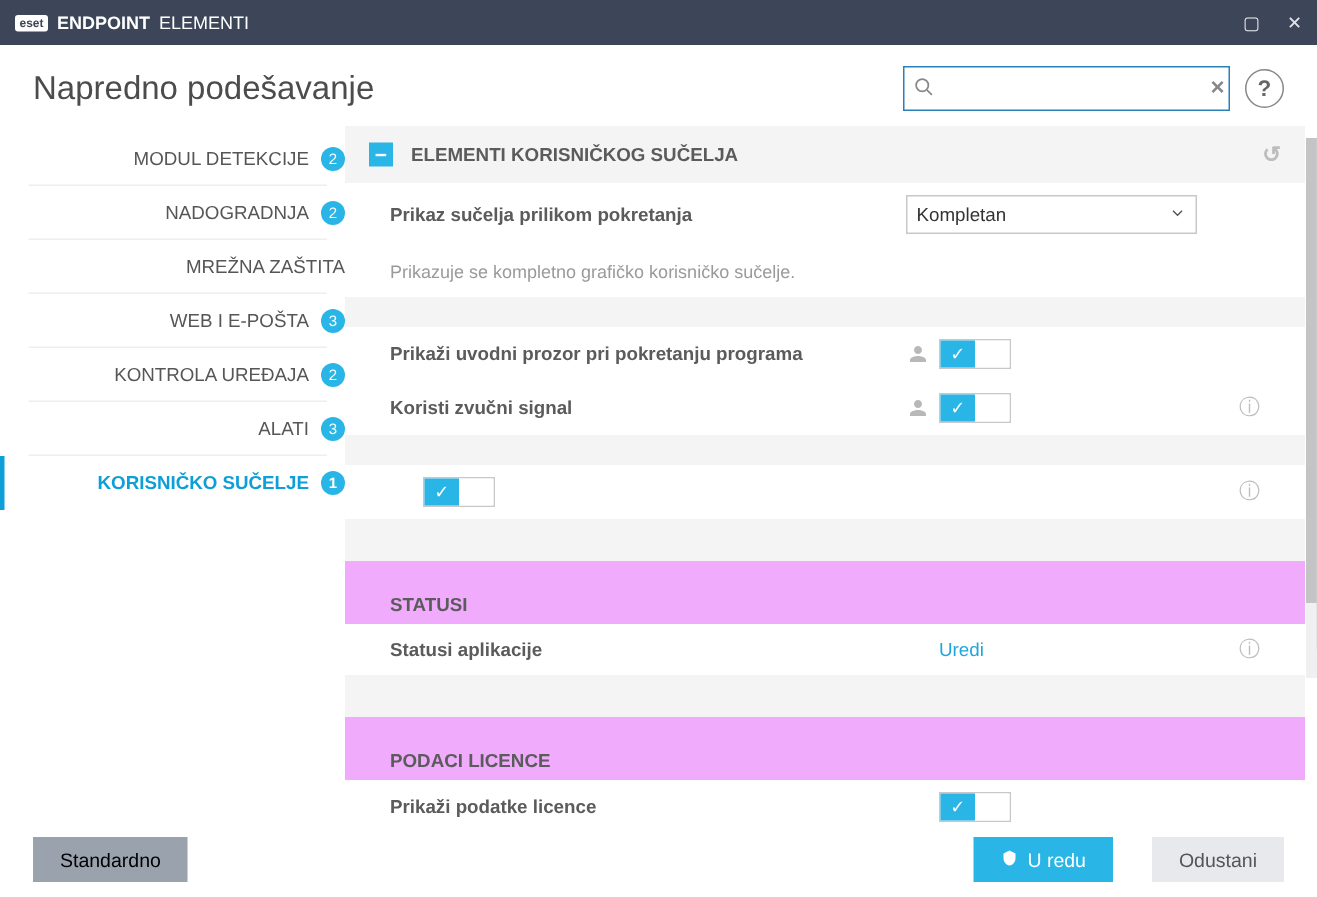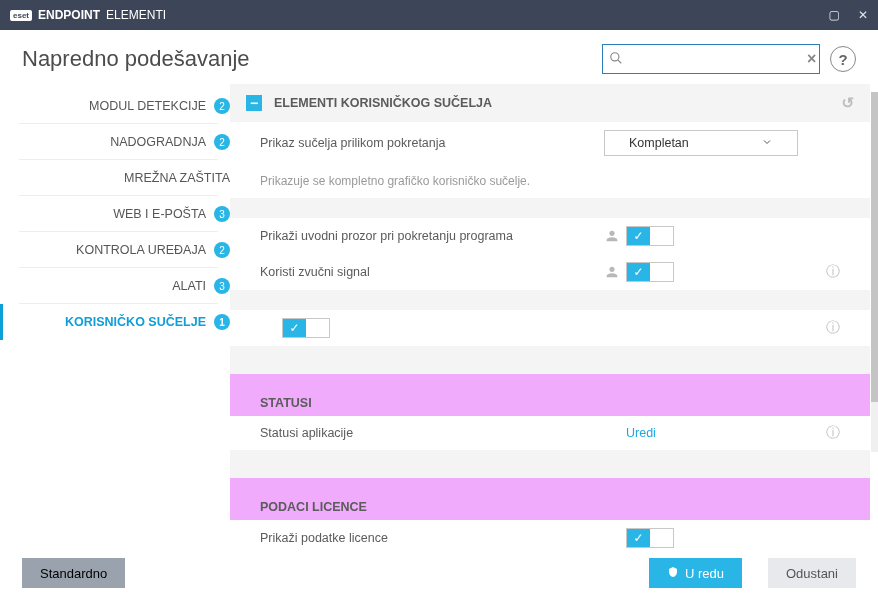--- a/index.html
+++ b/index.html
@@ -30,27 +30,27 @@
     .side-item .sep { position: absolute; bottom: 0; left: 16px; right: 12px; height: 1px; background: #eee; }
     .badge { background: #29b6e6; color: #fff; width: 16px; height: 16px; border-radius: 50%; font-size: 10px; display: inline-flex; align-items: center; justify-content: center; margin-left: 8px; }
 
     .main { flex: 1; background: #fff; position: relative; overflow-y: auto; padding-right: 8px; }
     .section-header { background: #f4f4f4; display: flex; align-items: center; padding: 10px 16px; font-size: 12.5px; font-weight: 700; color: #5b5b5b; }
     .section-header.sub { background: #f0abfc; padding-top: 22px; padding-bottom: 6px; padding-left: 30px; }
     .collapse-btn { width: 16px; height: 16px; background: #29b6e6; color: #fff; display: flex; align-items: center; justify-content: center; font-size: 14px; margin-right: 12px; cursor: pointer; font-weight: bold; }
     .reset-icon { margin-left: auto; color: #bdbdbd; font-size: 15px; }
 
     .row { display: flex; align-items: center; padding: 8px 30px; font-size: 12.5px; color: #5b5b5b; min-height: 34px; }
-    .row .label { flex: 0 0 344px; }
+    .row .label { flex: 0 0 344px; font-weight: bold; }
     .row .helper { color: #9a9a9a; font-size: 12px; }
     .row .control-col { flex: 0 0 200px; display: flex; align-items: center; }
     .row .info-col { margin-left: auto; }
     .spacer-row { height: 20px; background: #f4f4f4; }
 
-    .dropdown { width: 194px; height: 26px; border: 1px solid #c8c8c8; display: flex; align-items: center; padding: 0 24px; font-size: 12.5px; color: #333; cursor: pointer; background: #fff; }
+    .dropdown { width: 194px; height: 26px; border: 1px solid #c8c8c8; display: flex; align-items: center; padding: 0 6px; font-size: 12.5px; color: #333; cursor: pointer; background: #fff; }
     .dropdown .chev { margin-left: auto; color: #555; }
 
     .policy-icon { width: 16px; height: 16px; color: #b8b8b8; margin-right: 6px; }
     .toggle { width: 48px; height: 20px; border: 1px solid #c8c8c8; display: flex; cursor: pointer; }
     .toggle .on { flex: 1; background: #29b6e6; color: #fff; display: flex; align-items: center; justify-content: center; font-size: 12px; }
     .toggle .off { flex: 1; background: #fff; }
     .info-icon { color: #bdbdbd; font-size: 14px; }
     .link { color: #1ea6df; cursor: pointer; font-size: 12.5px; }
 
     .footer { position: absolute; bottom: 0; left: 0; right: 0; height: 50px; background: #fff; display: flex; align-items: center; padding: 0 22px; }

